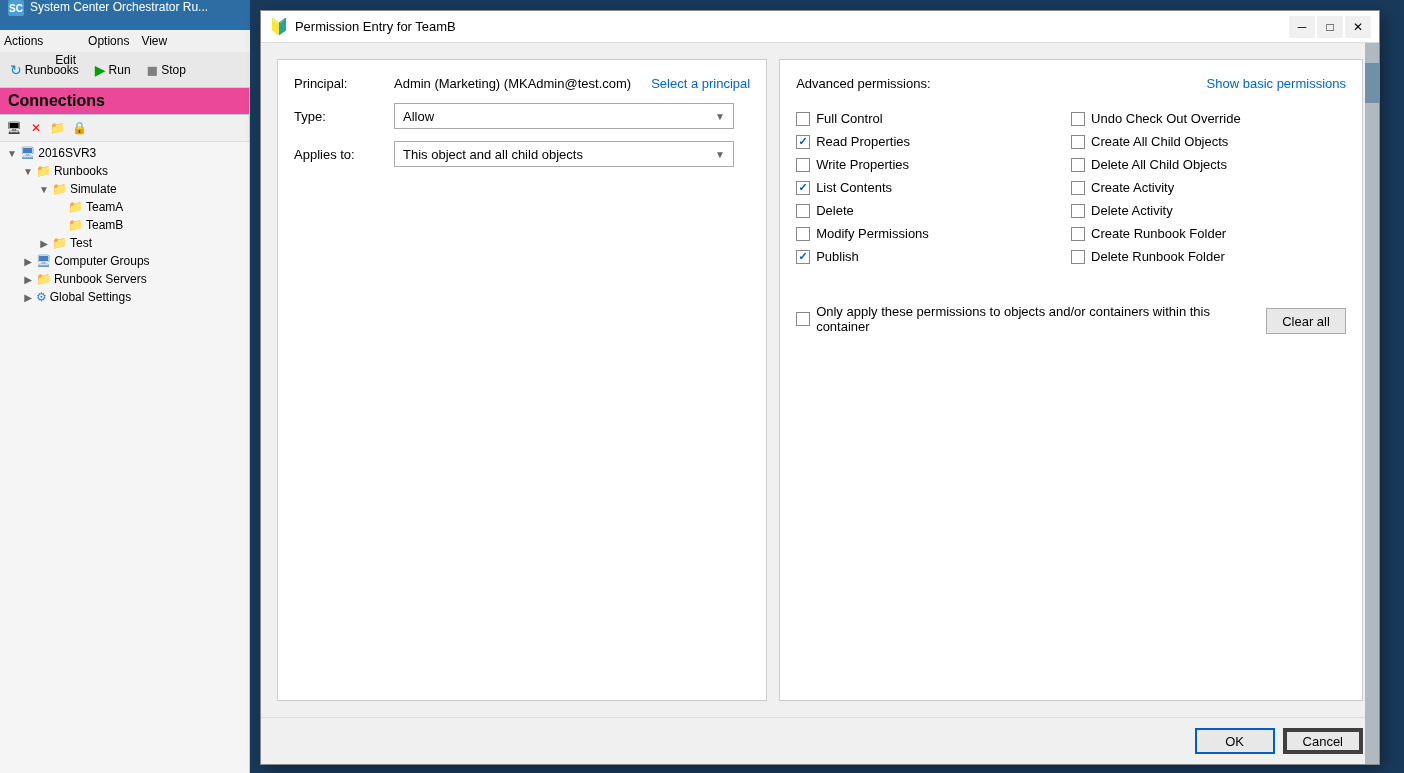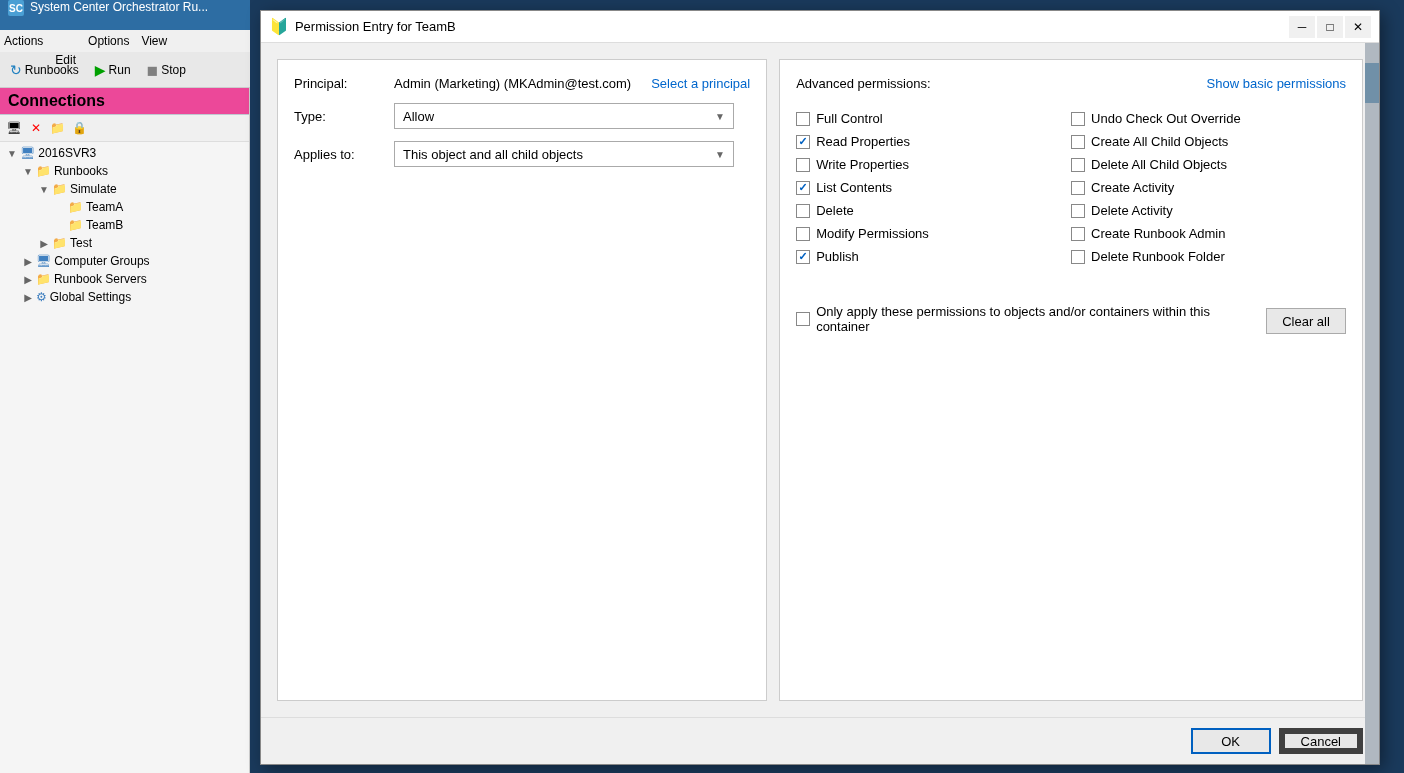--- a/index.html
+++ b/index.html
@@ -317,21 +317,21 @@
       justify-content: flex-end;
       gap: 8px;
       padding: 10px 16px;
       border-top: 1px solid #ddd;
       background: #f0f0f0;
     }
 
     .footer-btn {
       min-width: 80px;
       height: 26px;
-      border: 6px solid #404040;
+      border: 4px solid #404040;
       background: #e8e8e8;
       font-size: 13px;
       cursor: pointer;
       padding: 0 16px;
     }
     .footer-btn.primary {
       border: 2px solid #0060c0;
       background: #e8e8e8;
     }
 
@@ -547,21 +547,21 @@
             <div class="perm-item">
               <div class="checkbox"></div>
               <span>Create Activity</span>
             </div>
             <div class="perm-item">
               <div class="checkbox"></div>
               <span>Delete Activity</span>
             </div>
             <div class="perm-item">
               <div class="checkbox"></div>
-              <span>Create Runbook Admin</span>
+              <span>Create Runbook Folder</span>
             </div>
             <div class="perm-item">
               <div class="checkbox"></div>
               <span>Delete Runbook Folder</span>
             </div>
           </div>
       </div>
 
       <div style="display:flex; justify-content:space-between; align-items:flex-end; margin-top:12px;">
         <div class="only-apply-row">

